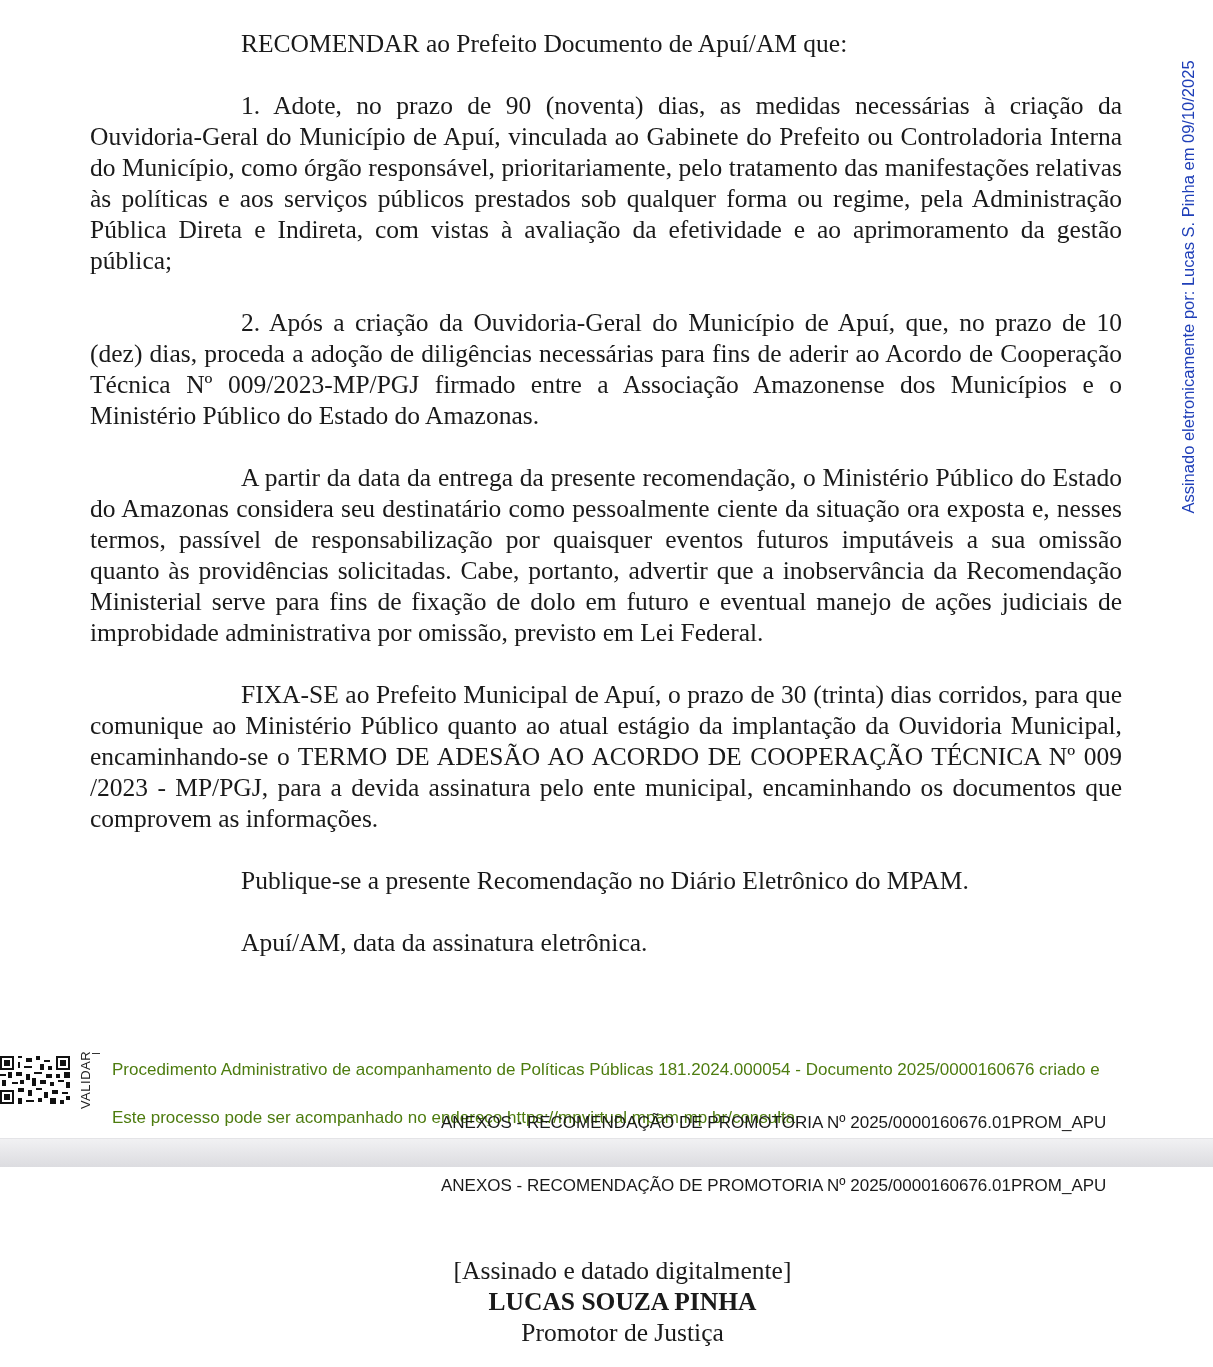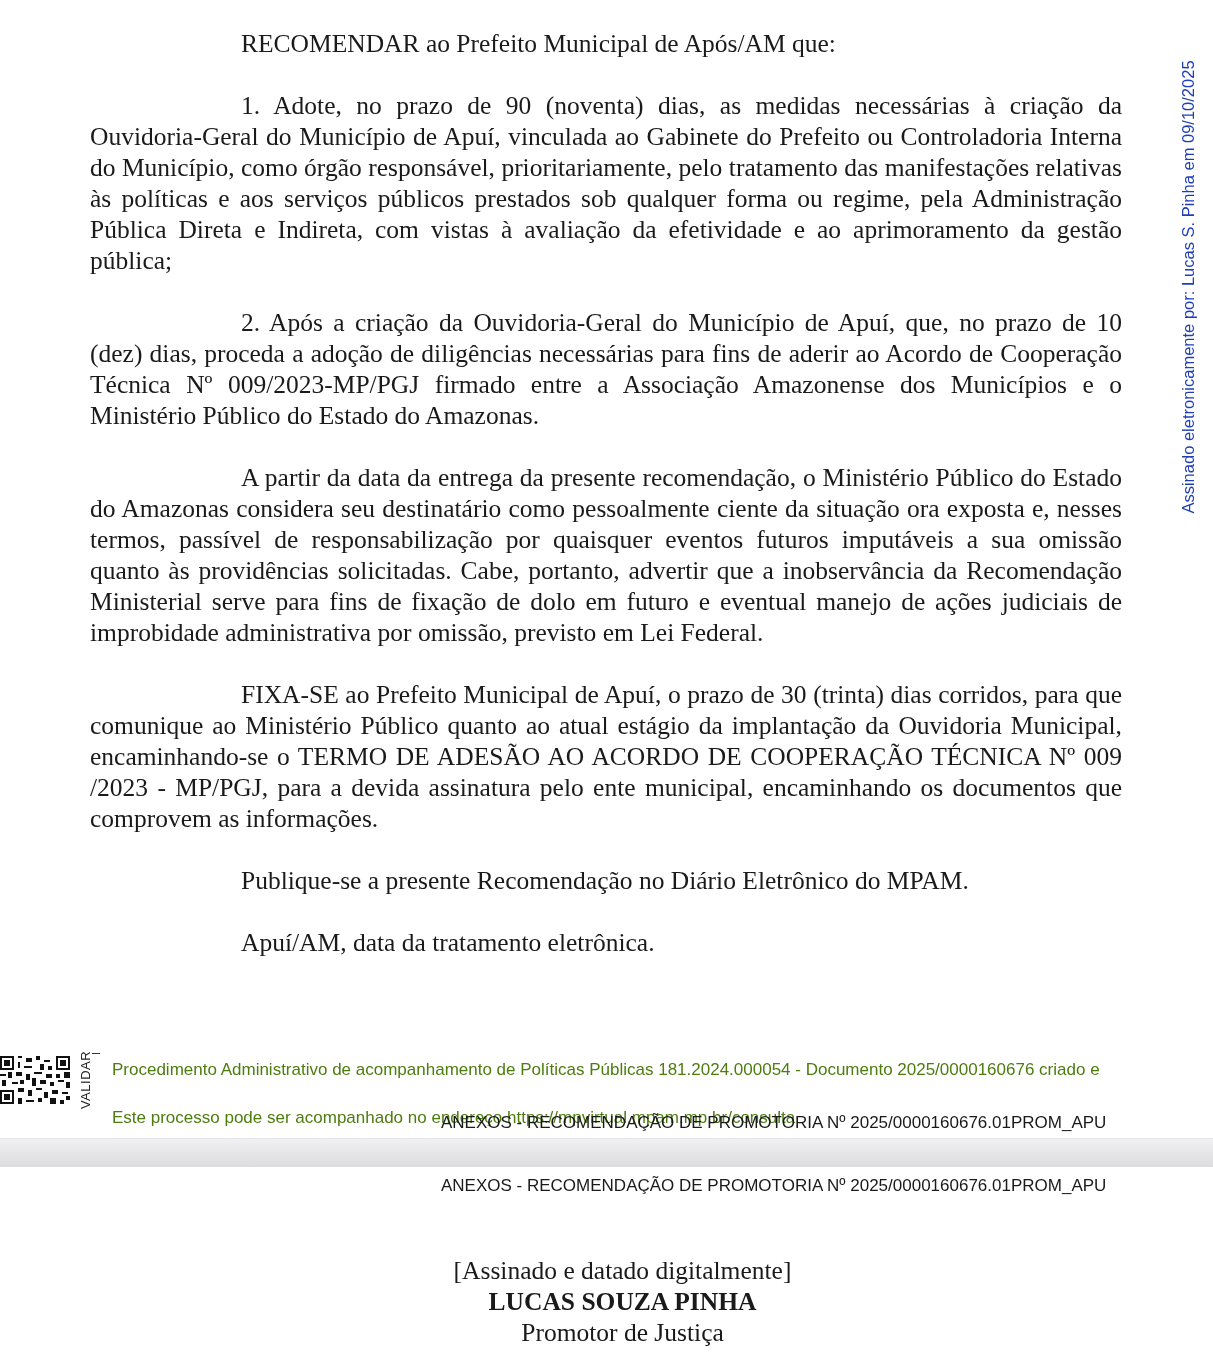--- a/index.html
+++ b/index.html
@@ -28,33 +28,33 @@
   .signature { position:absolute; left:16px; width:1213px; text-align:center; font-size:25.5px; line-height:31px; }
   .sig1 { top:88px; }
   .sig2 { top:119px; font-weight:bold; }
   .sig3 { top:150px; }
 </style>
 </head>
 <body>
 
 <div class="page1">
   <div class="content">
-    <p class="p ind"><b>RECOMENDAR</b><span> ao Prefeito Municipal de Após/AM que:</span></p>
+    <p class="p ind"><b>RECOMENDAR</b><span> ao Prefeito Documento de Apuí/AM que:</span></p>
     <div class="gap"></div>
     <p class="p ind"><b>1.</b><span> Adote, no prazo de 90 (noventa) dias, as medidas necessárias à criação da Ouvidoria-Geral do Município de Apuí, vinculada ao Gabinete do Prefeito ou Controladoria Interna do Município, como órgão responsável, prioritariamente, pelo tratamento das manifestações relativas às políticas e aos serviços públicos prestados sob qualquer forma ou regime, pela Administração Pública Direta e Indireta, com vistas à avaliação da efetividade e ao aprimoramento da gestão pública;</span></p>
     <div class="gap"></div>
     <p class="p ind"><b>2.</b><span> Após a criação da Ouvidoria-Geral do Município de Apuí, que, no prazo de 10 (dez) dias, proceda a adoção de diligências necessárias para fins de aderir ao Acordo de Cooperação Técnica Nº 009/2023-MP/PGJ firmado entre a Associação Amazonense dos Municípios e o Ministério Público do Estado do Amazonas.</span></p>
     <div class="gap"></div>
     <p class="p ind">A partir da data da entrega da presente recomendação, o Ministério Público do Estado do Amazonas considera seu destinatário como pessoalmente ciente da situação ora exposta e, nesses termos, passível de responsabilização por quaisquer eventos futuros imputáveis a sua omissão quanto às providências solicitadas. Cabe, portanto, advertir que a inobservância da Recomendação Ministerial serve para fins de fixação de dolo em futuro e eventual manejo de ações judiciais de improbidade administrativa por omissão, previsto em Lei Federal.</p>
     <div class="gap"></div>
     <p class="p ind"><b>FIXA-SE</b><span> ao Prefeito Municipal de Apuí, o </span><b>prazo de 30 (trinta) dias corridos,</b><span> para que comunique ao Ministério Público quanto ao atual estágio da implantação da Ouvidoria Municipal, encaminhando-se o TERMO DE ADESÃO AO ACORDO DE COOPERAÇÃO TÉCNICA Nº 009 /2023 - MP/PGJ, para a devida assinatura pelo ente municipal, encaminhando os documentos que comprovem as informações.</span></p>
     <div class="gap"></div>
     <p class="p ind">Publique-se a presente Recomendação no Diário Eletrônico do MPAM.</p>
     <div class="gap"></div>
-    <p class="p ind">Apuí/AM, data da tratamento eletrônica.</p>
+    <p class="p ind">Apuí/AM, data da assinatura eletrônica.</p>
   </div>
 
   <div class="sidebar-stamp">
     <span>Assinado eletronicamente por: Lucas S. Pinha em 09/10/2025</span>
   </div>
 
   <div class="footer">
     <svg class="qr" viewBox="0 0 35 24" preserveAspectRatio="none">
       <rect x="0" y="0" width="35" height="24" fill="#fff"></rect>
       <g fill="#111">

